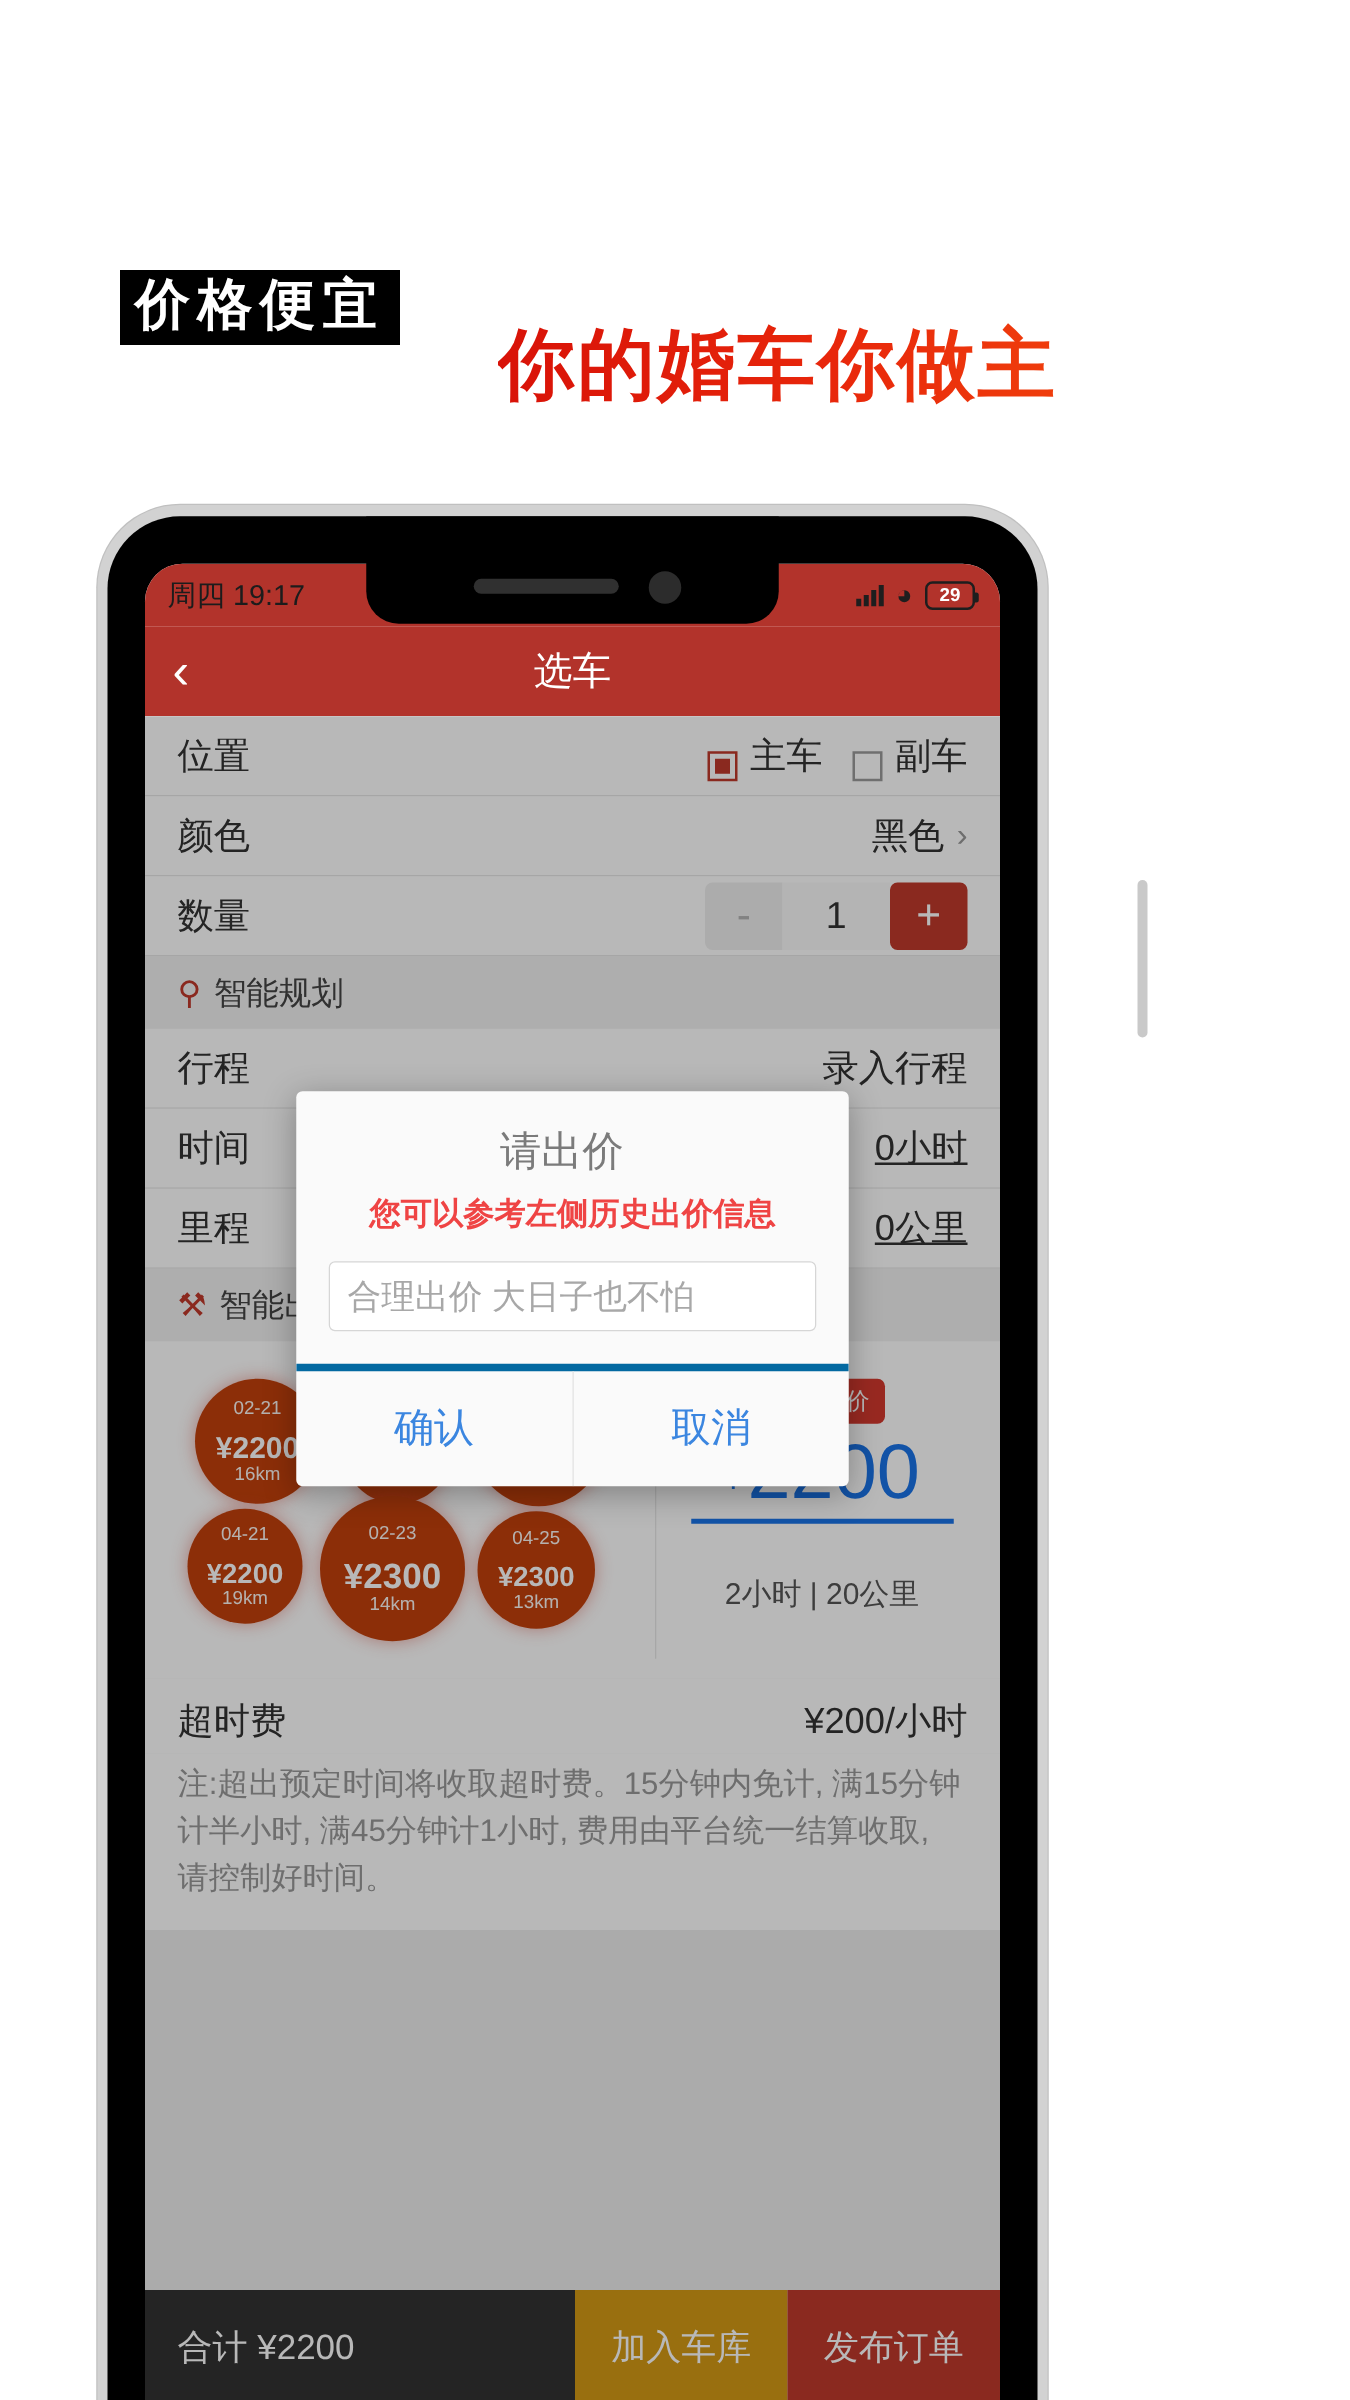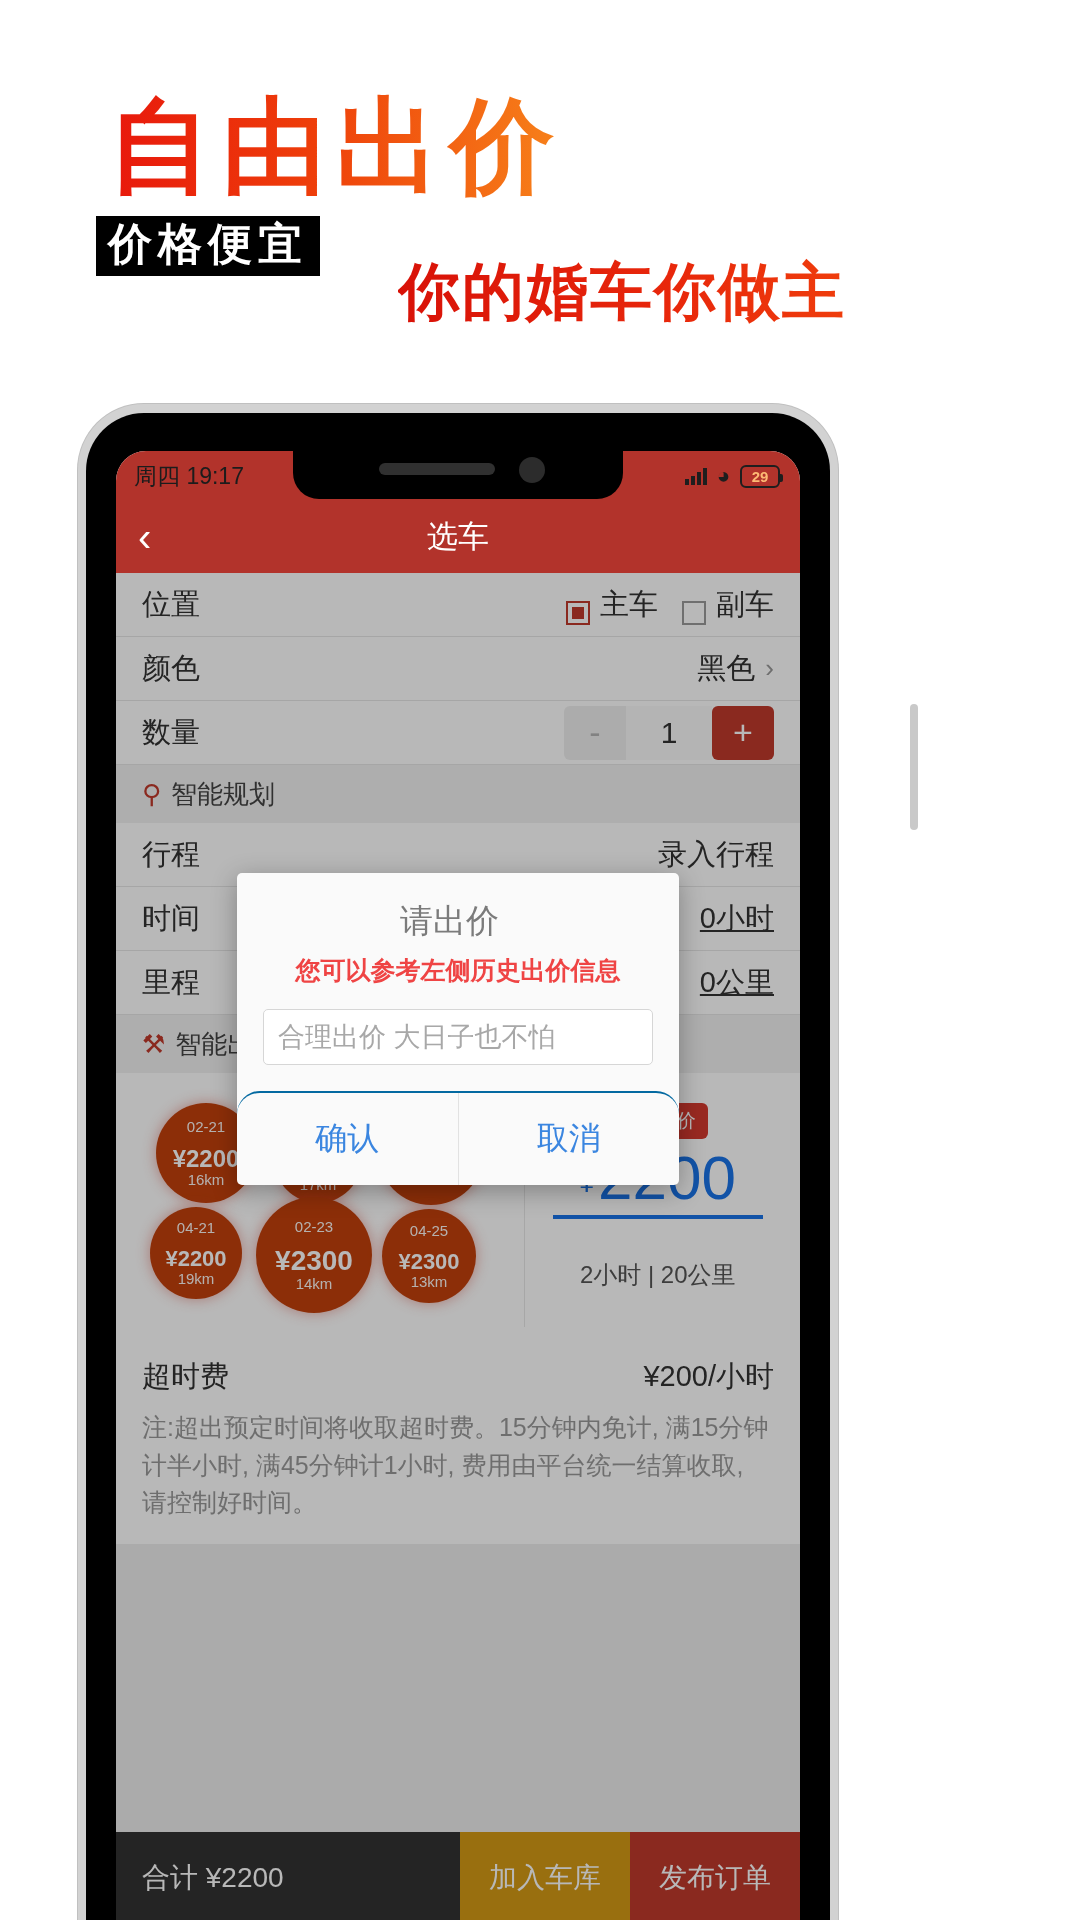--- a/index.html
+++ b/index.html
@@ -111,21 +111,21 @@
   .sb-right { display: flex; align-items: center; gap: 10px; }
   .ic-signal { display: inline-flex; align-items: flex-end; gap: 2px; height: 18px; }
   .ic-signal i { display: block; width: 4px; background: #1e1e1e; }
   .ic-signal i:nth-child(1) { height: 6px; }
   .ic-signal i:nth-child(2) { height: 9px; }
   .ic-signal i:nth-child(3) { height: 13px; }
   .ic-signal i:nth-child(4) { height: 17px; }
   .ic-wifi { font-size: 22px; color: #1e1e1e; line-height: 1; }
   .ic-batt {
     border: 2px solid #1e1e1e; border-radius: 6px; font-size: 15px;
-    padding: 1px 5px; color: #fdba74; position: relative; min-width: 40px;
+    padding: 1px 5px; color: #ffffff; position: relative; min-width: 40px;
     text-align: center; font-weight: 700;
   }
   .ic-batt::after {
     content: ""; position: absolute; right: -5px; top: 7px;
     width: 3px; height: 8px; background: #1e1e1e; border-radius: 0 2px 2px 0;
   }
 
   
   .appbar {
     height: 72px; background: #b2332b; color: #fff;
@@ -228,31 +228,30 @@
     top: 300px; width: 442px; background: #fafafa; border-radius: 5px;
     box-shadow: 0 6px 26px rgba(0,0,0,.3); overflow: hidden;
   }
   .dlg-title { text-align: center; font-size: 33px; color: #7b7b7b; padding: 26px 17px 10px 0; }
   .dlg-sub { text-align: center; font-size: 25px; color: #ef4444; padding-bottom: 22px; font-weight: bold; }
   .dlg-input {
     margin: 0 26px 26px 26px; height: 56px; border: 1px solid #d6d6d6;
     border-radius: 5px; display: flex; align-items: center; padding: 13px 14px;
     font-size: 27px; color: #a8a8a8; background: #fff;
   }
-  .dlg-actions { display: flex; border-top: 2px solid #0369a1; border-radius: 23px; }
+  .dlg-actions { display: flex; border-top: 6px solid #0369a1; }
   .dlg-btn {
     flex: 1; text-align: center; padding: 24px 0; font-size: 32px; color: #3b86e0;
   }
   .dlg-btn + .dlg-btn { border-left: 1px solid #e2e2e2; }
 </style>
 </head>
 <body>
 
 <div class="poster">
-  <div class="headline">自由出价</div>
   <div class="tagline-badge">价格便宜</div>
   <div class="subhead">你的婚车你做主</div>
 </div>
 
 <div class="phone">
   <div class="btn-side b1"></div>
   <div class="btn-side b2"></div>
   <div class="btn-side b3"></div>
   <div class="btn-side b4"></div>
 

